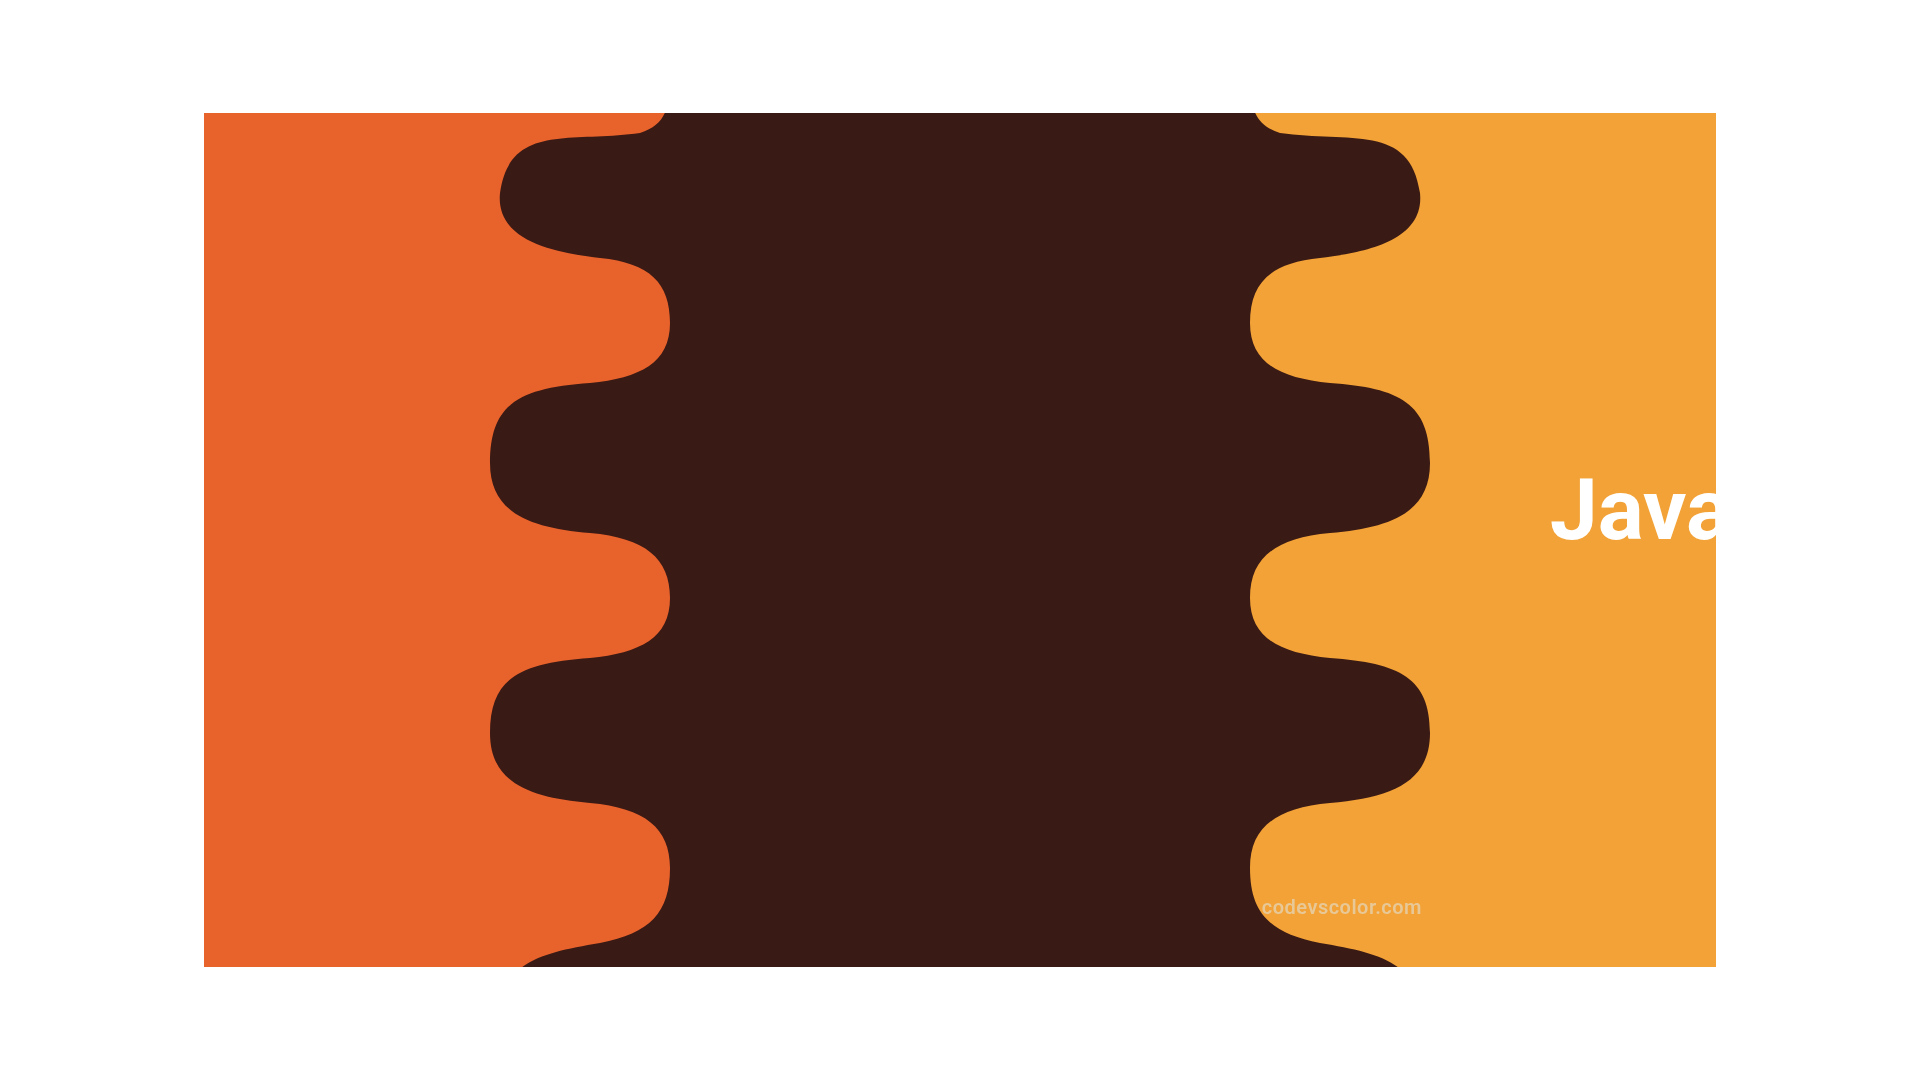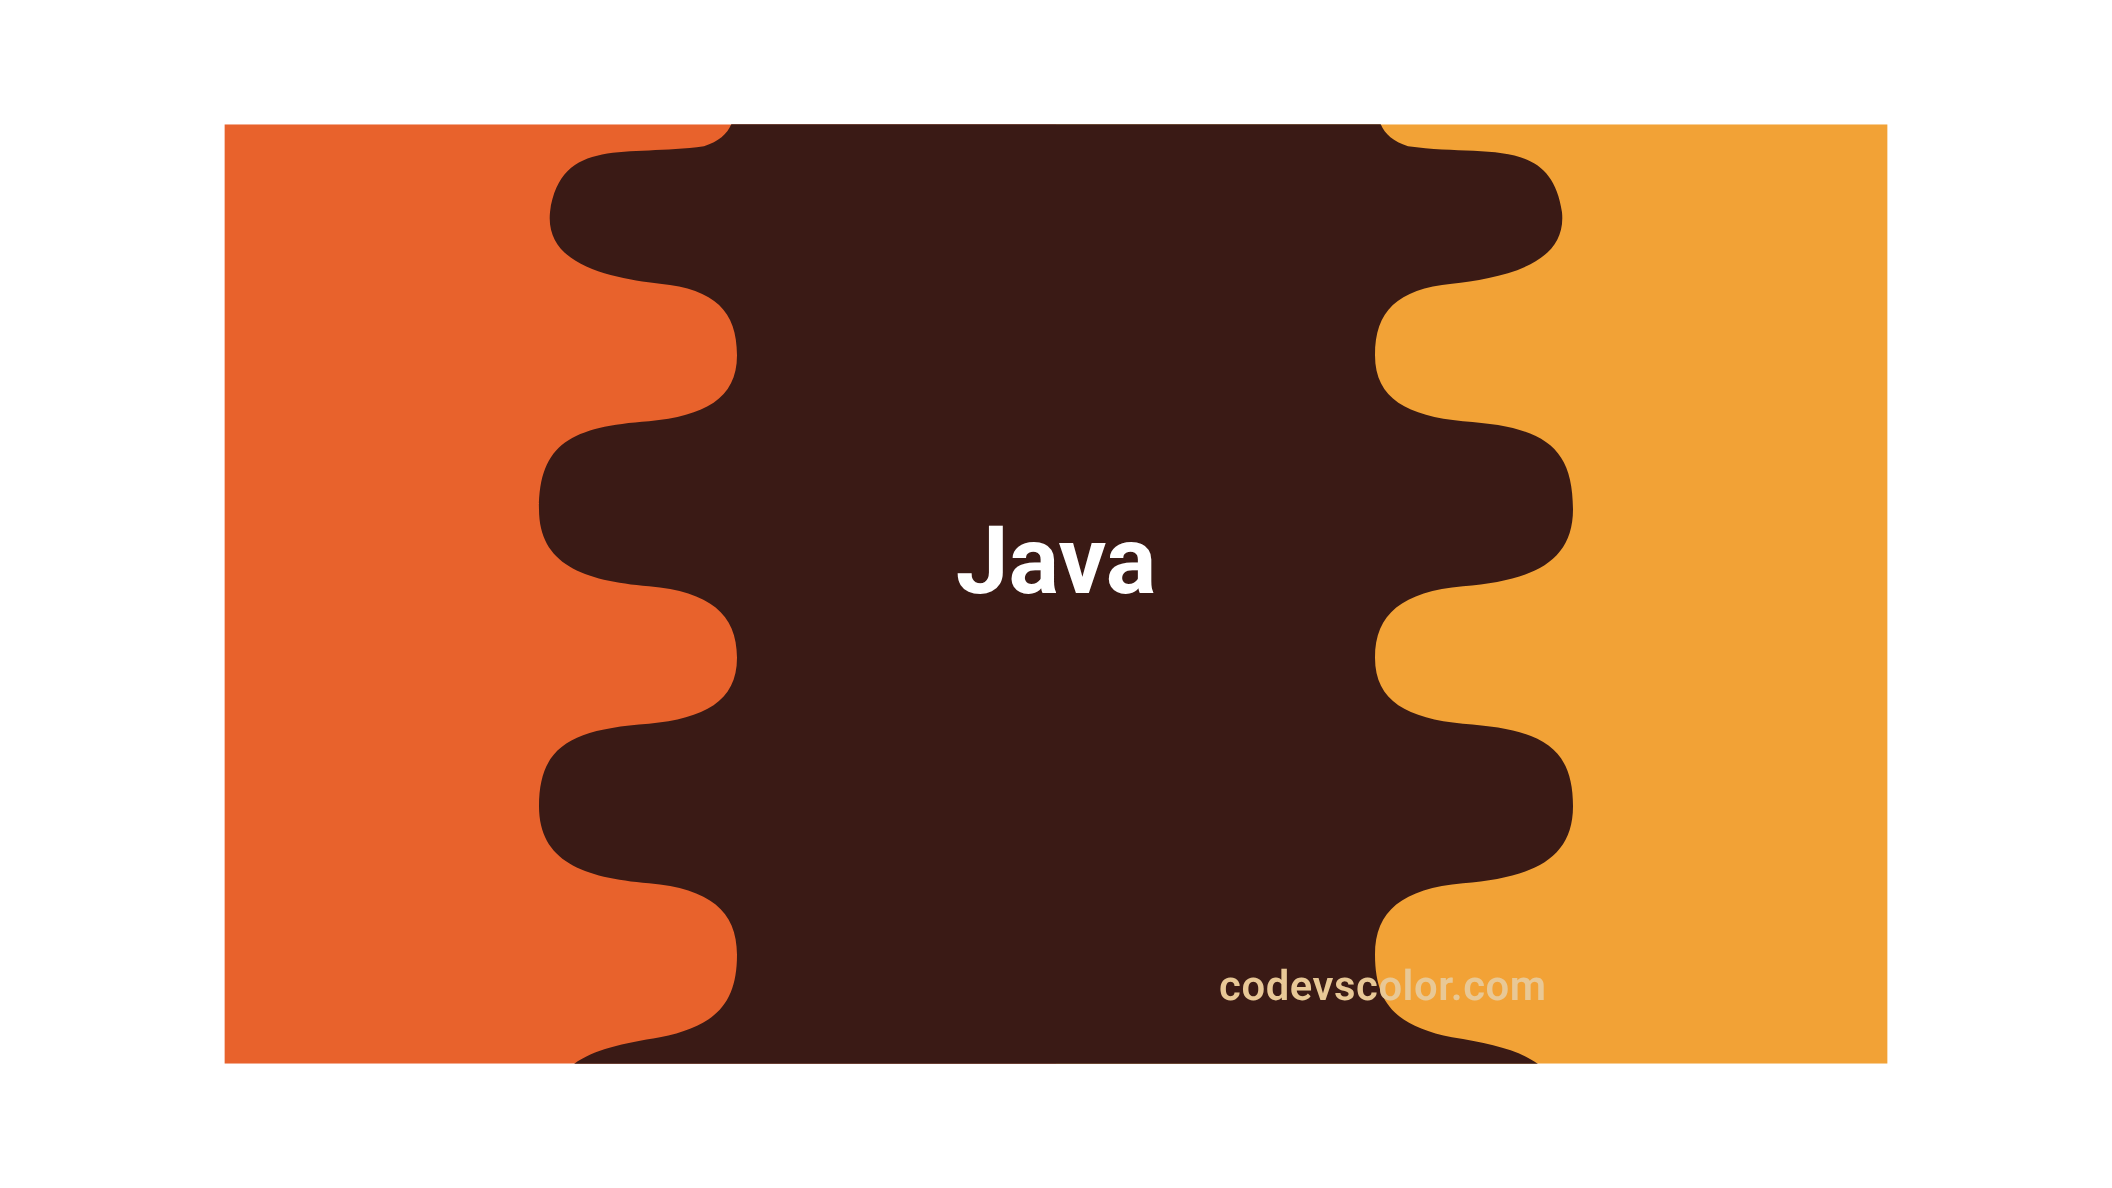--- a/index.html
+++ b/index.html
@@ -44,43 +44,43 @@
       top: -50px;
       left: 50%;
       transform: translateX(-50%);
       width: 1200px;
       height: 954px;
       z-index: 2;
     }
     .content {
       position: absolute;
       top: 0;
-      left: 0;
+      left: 16px;
       width: 100%;
       height: 100%;
       z-index: 3;
       display: flex;
       flex-direction: column;
       justify-content: center;
-      align-items: center;
+      align-items: flex-end;
     }
     .title {
       color: #ffffff;
       font-size: 86px;
       font-weight: 700;
       text-align: center;
       line-height: 1.25;
       margin-top: -60px;
     }
     .watermark {
       position: absolute;
       bottom: 48px;
       right: 310px;
       color: #E8C896;
-      font-size: 38px;
+      font-size: 20px;
       font-weight: 600;
       letter-spacing: 0.5px;
     }
   </style>
 </head>
 <body>
 
 <div class="canvas">
   <div class="bg-left"></div>
   <div class="bg-right"></div>

